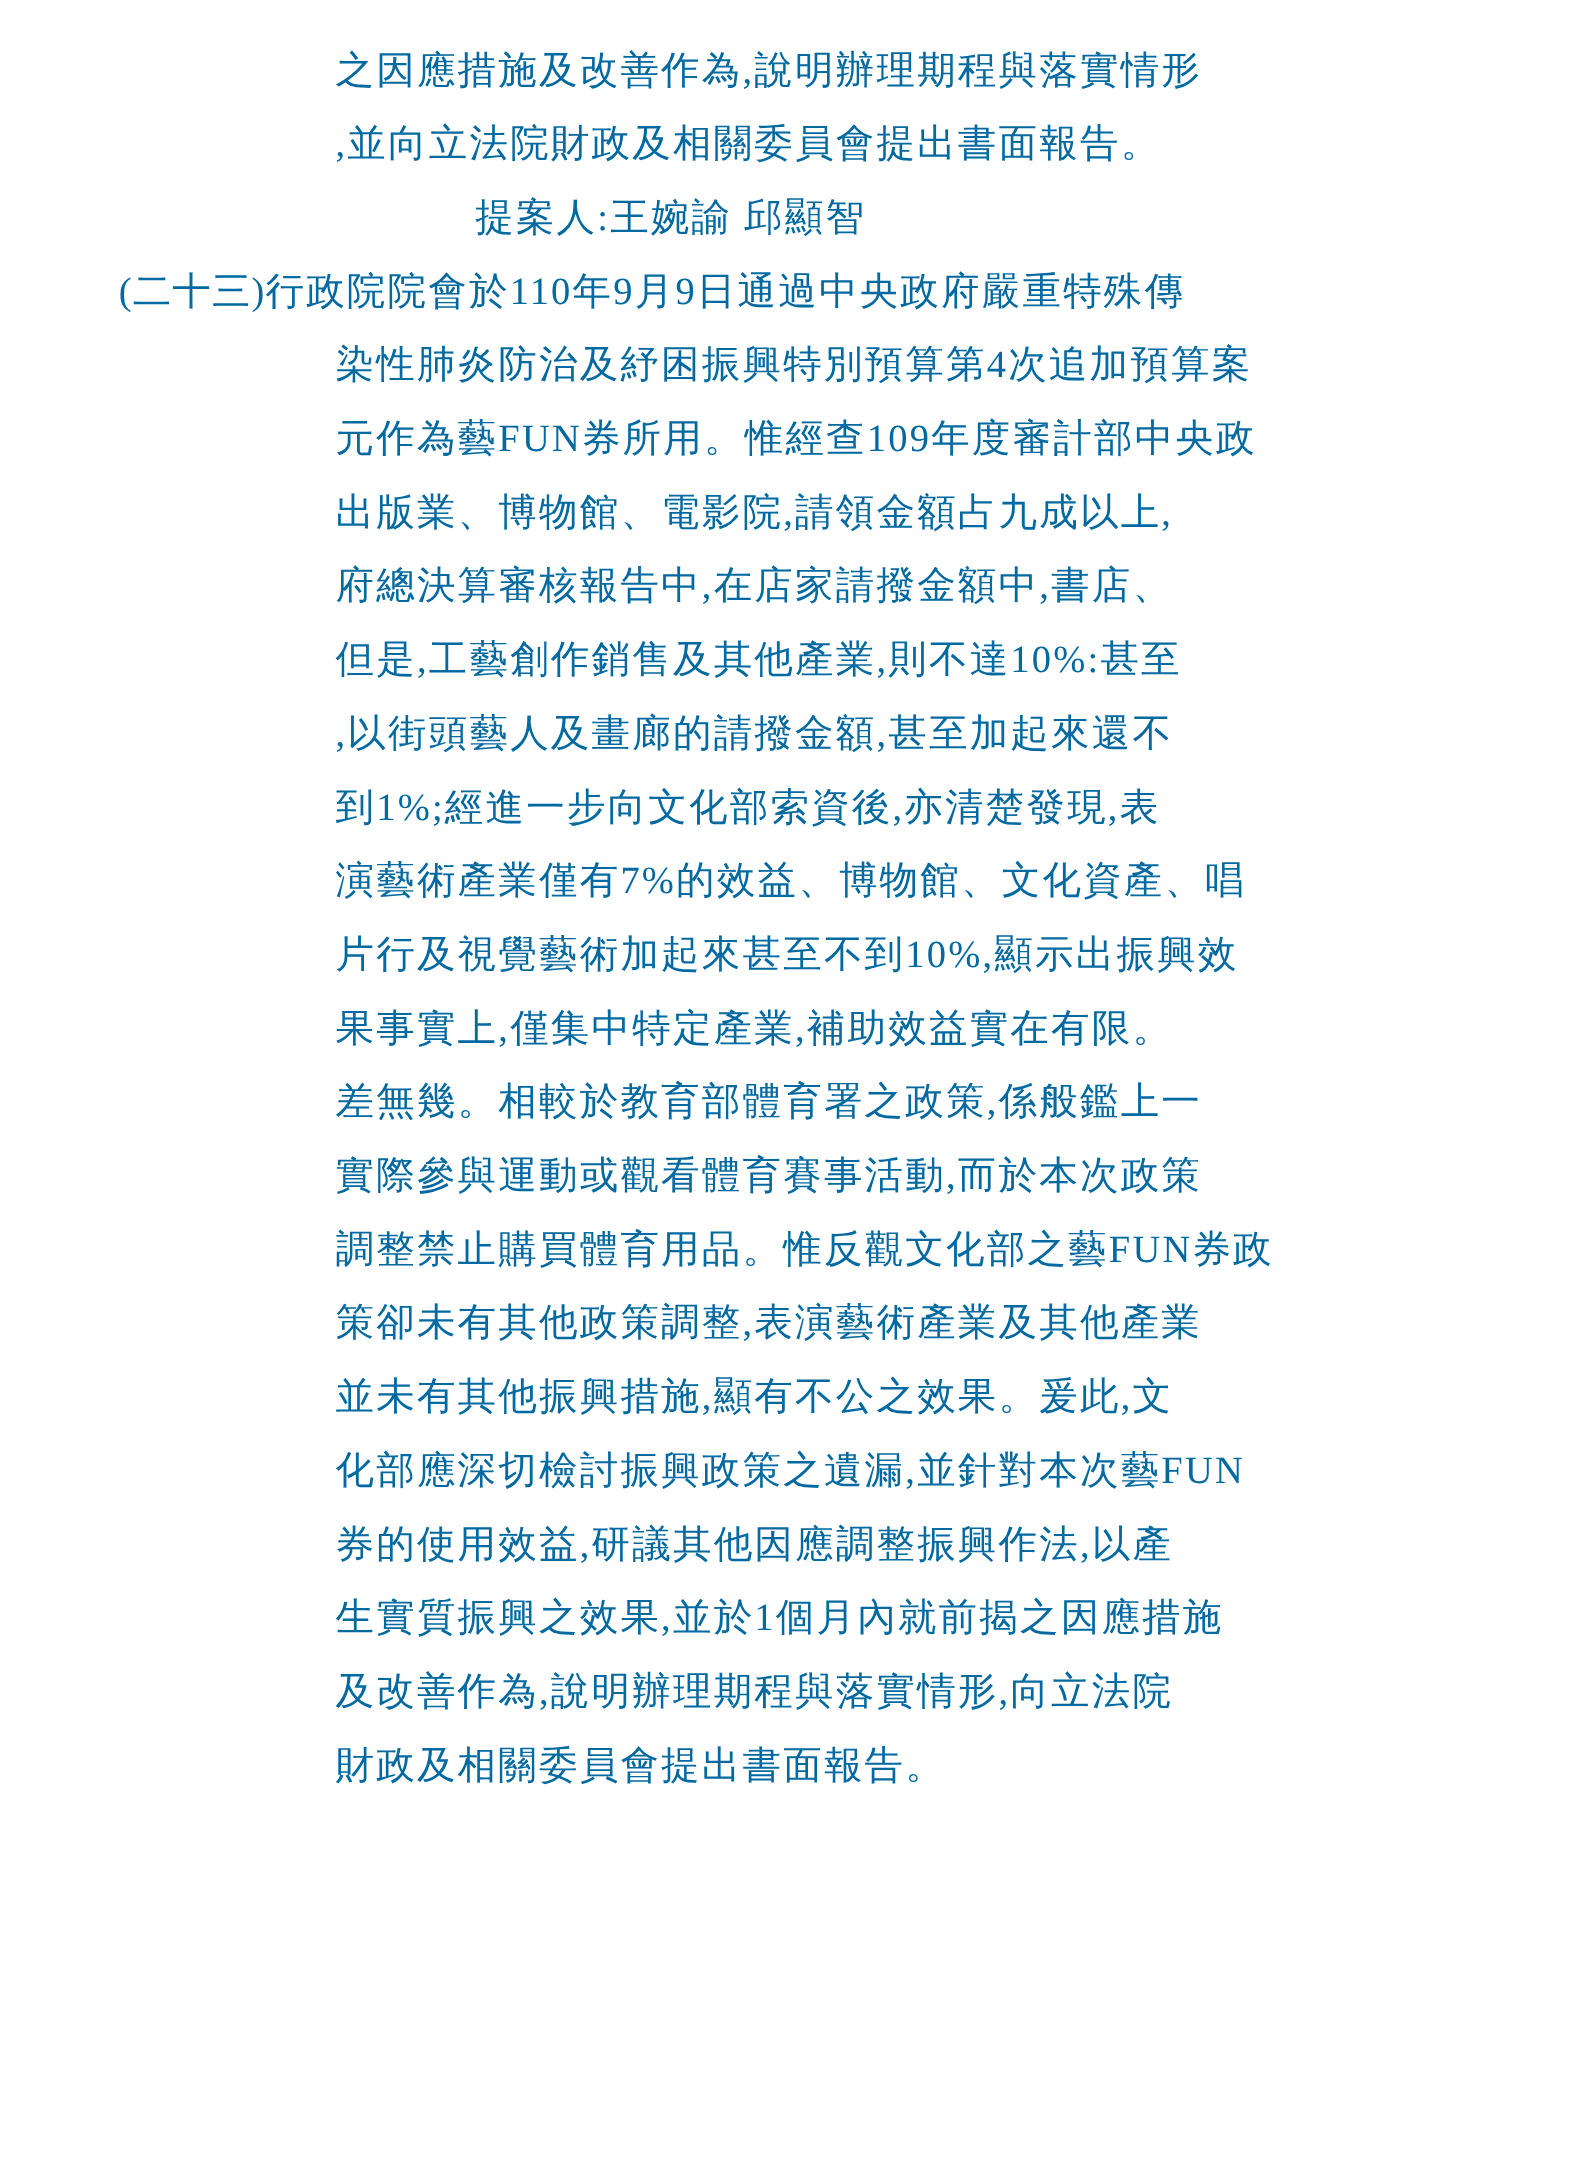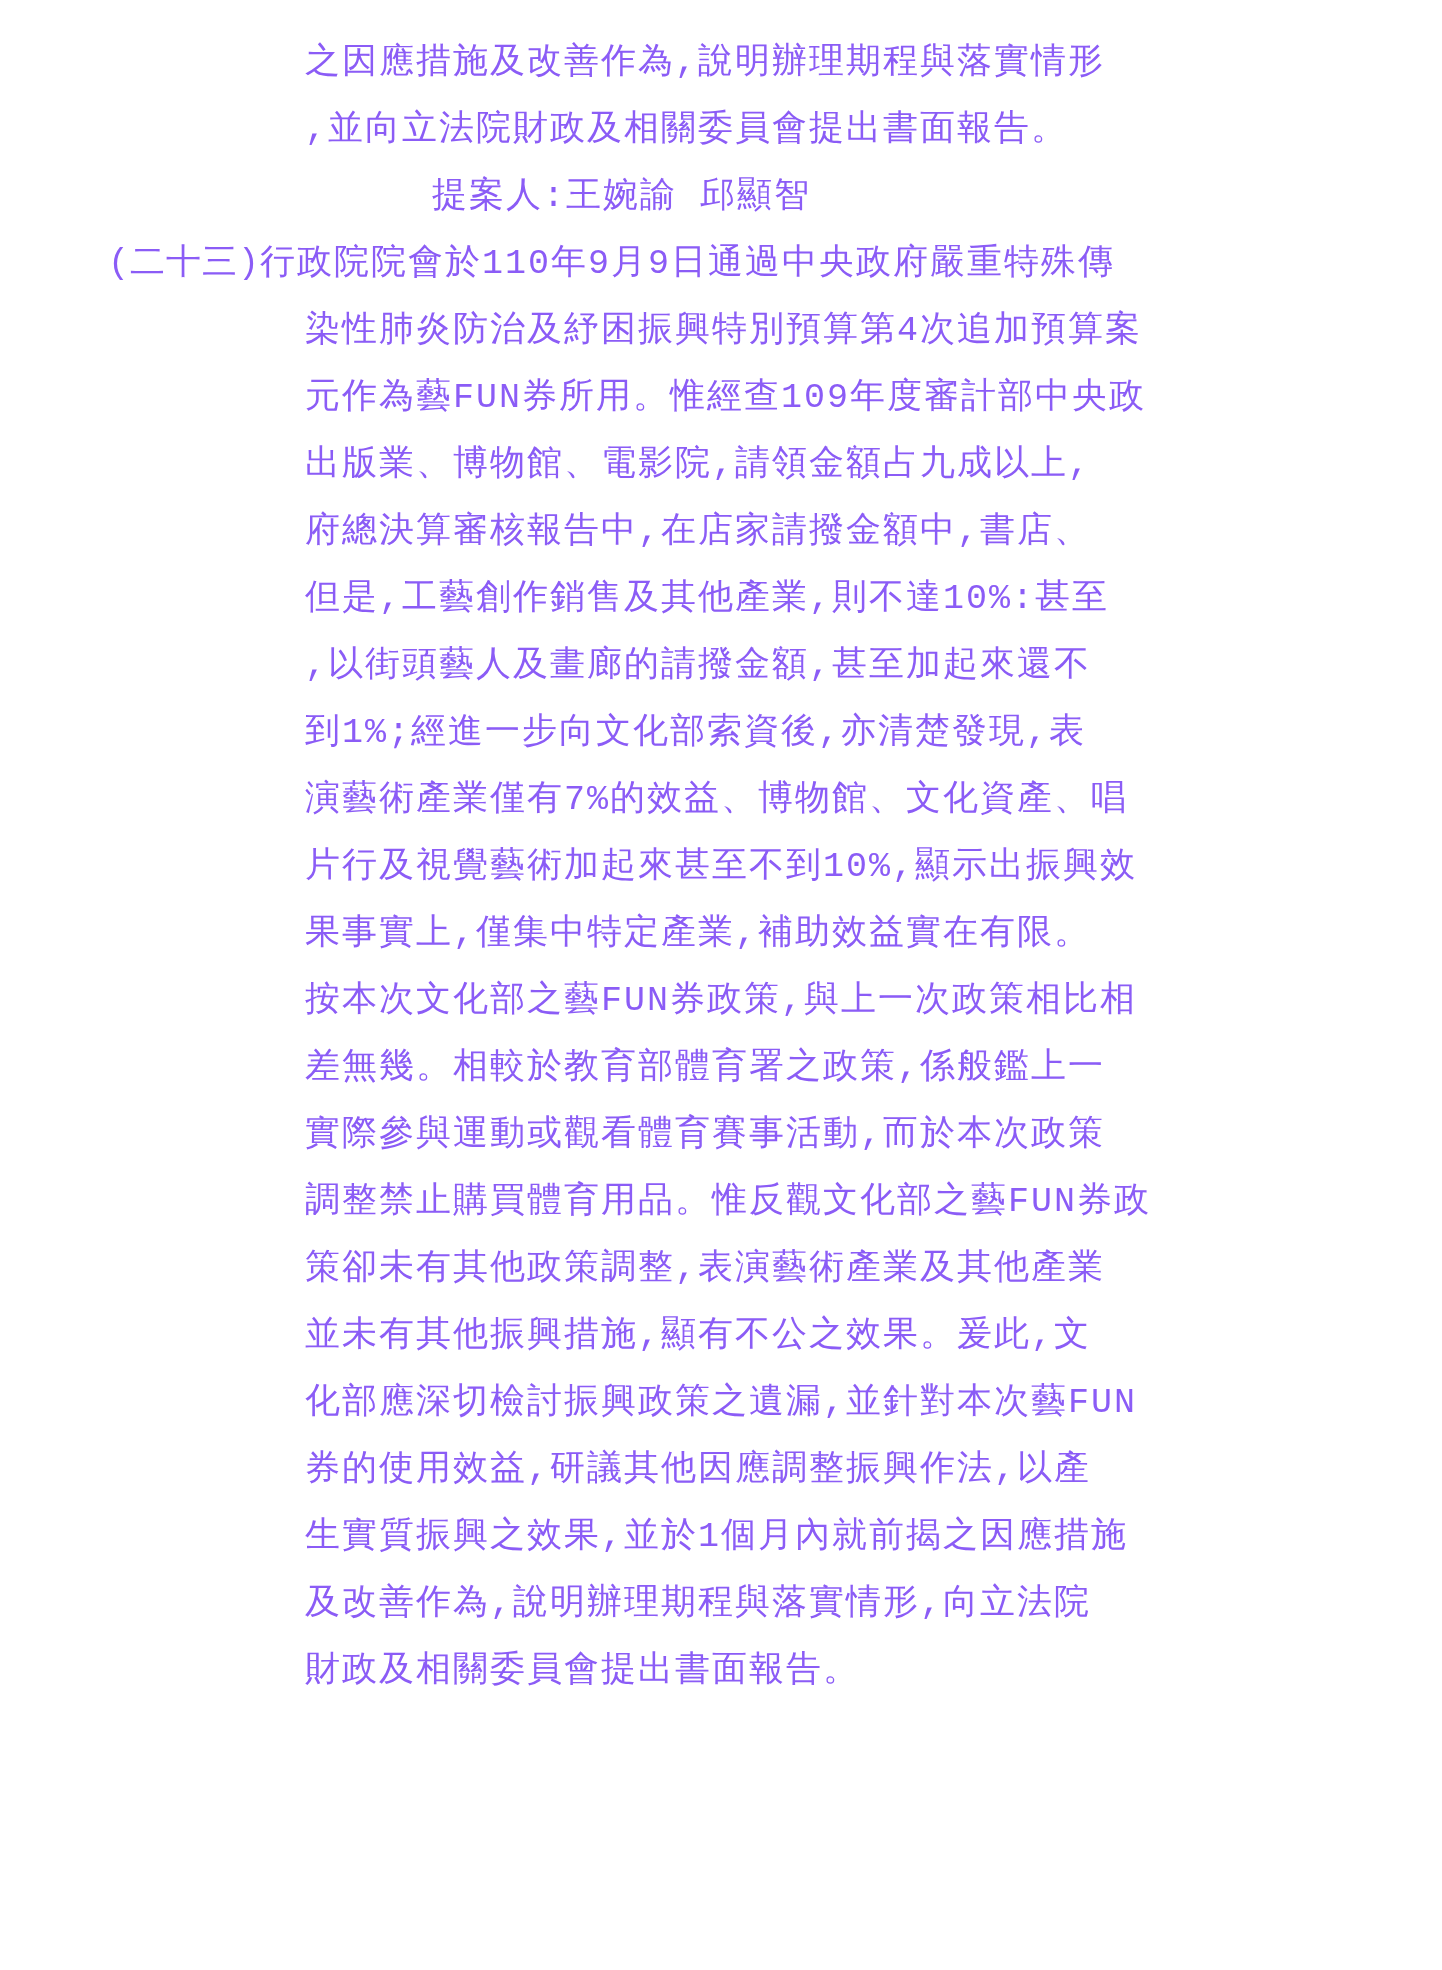--- a/index.html
+++ b/index.html
@@ -5,22 +5,22 @@
   html, body {
     margin: 0;
     padding: 0;
     background: #ffffff;
   }
   .page {
     position: relative;
     width: 1442px;
     height: 1970px;
     background: #ffffff;
-    color: #8b5cf6;
-    font-family: Liberation Mono, monospace;
+    color: #0369a1;
+    font-family: Liberation Serif, serif;
     font-size: 35px;
     line-height: 67px;
     letter-spacing: 2px;
     overflow: hidden;
   }
   .text-block {
     position: absolute;
     top: 30px;
     left: 0;
     right: 0;
@@ -53,21 +53,20 @@
     <div class="line indent-body">染性肺炎防治及紓困振興特別預算第4次追加預算案</div>
     <div class="line indent-body">元作為藝FUN券所用。惟經查109年度審計部中央政</div>
     <div class="line indent-body">出版業、博物館、電影院,請領金額占九成以上,</div>
     <div class="line indent-body">府總決算審核報告中,在店家請撥金額中,書店、</div>
     <div class="line indent-body">但是,工藝創作銷售及其他產業,則不達10%:甚至</div>
     <div class="line indent-body">,以街頭藝人及畫廊的請撥金額,甚至加起來還不</div>
     <div class="line indent-body">到1%;經進一步向文化部索資後,亦清楚發現,表</div>
     <div class="line indent-body">演藝術產業僅有7%的效益、博物館、文化資產、唱</div>
     <div class="line indent-body">片行及視覺藝術加起來甚至不到10%,顯示出振興效</div>
     <div class="line indent-body">果事實上,僅集中特定產業,補助效益實在有限。</div>
-    <div class="line indent-body">按本次文化部之藝FUN券政策,與上一次政策相比相</div>
     <div class="line indent-body">差無幾。相較於教育部體育署之政策,係般鑑上一</div>
     <div class="line indent-body">實際參與運動或觀看體育賽事活動,而於本次政策</div>
     <div class="line indent-body">調整禁止購買體育用品。惟反觀文化部之藝FUN券政</div>
     <div class="line indent-body">策卻未有其他政策調整,表演藝術產業及其他產業</div>
     <div class="line indent-body">並未有其他振興措施,顯有不公之效果。爰此,文</div>
     <div class="line indent-body">化部應深切檢討振興政策之遺漏,並針對本次藝FUN</div>
     <div class="line indent-body">券的使用效益,研議其他因應調整振興作法,以產</div>
     <div class="line indent-body">生實質振興之效果,並於1個月內就前揭之因應措施</div>
     <div class="line indent-body">及改善作為,說明辦理期程與落實情形,向立法院</div>
     <div class="line indent-body">財政及相關委員會提出書面報告。</div>

